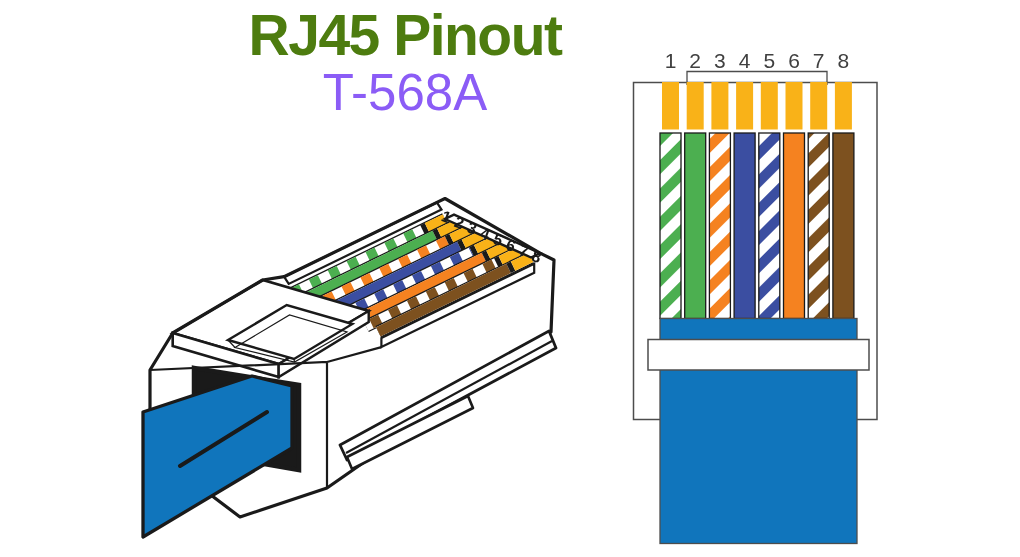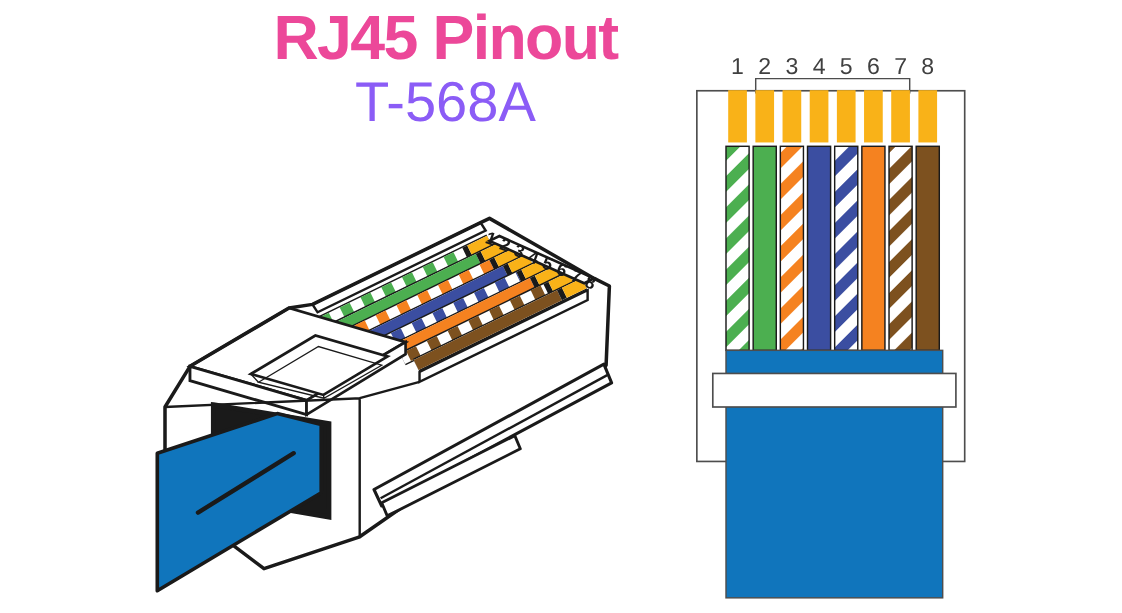--- a/index.html
+++ b/index.html
@@ -1,19 +1,19 @@
 <!DOCTYPE html>
 <html style="--green: #4CAF50; --orange: #F58220; --blue: #3B4EA1; --brown: #7D511F; --gold: #F9B218; --cable-blue: #1075BC; --housing-outline: #4D4D4D; --ink: #1A1A1A; --number-ink: #404040; --white: #FFFFFF;"><head>
 <meta charset="utf-8">
 <style>
   html,body{margin:0;padding:0;background:#fff;}
   #stage{position:relative;width:1020px;height:557px;background:#fff;overflow:hidden;
          font-family:"Liberation Sans",sans-serif;}
   #title-block{position:absolute;left:115px;top:6px;width:580px;text-align:center;line-height:1.02;}
-  .title-main{font-size:57px;font-weight:700;letter-spacing:-1.5px;color:#ec4899;}
+  .title-main{font-size:57px;font-weight:700;letter-spacing:-1.5px;color:#4d7c0f;}
   .title-sub{font-size:51px;font-weight:400;letter-spacing:0;color:#8b5cf6;margin-top:3px;}
   svg{position:absolute;left:0;top:0;}
   .fnum{font-family:"Liberation Sans",sans-serif;font-size:21px;font-weight:400;fill:var(--number-ink);}
   .lnum{font-family:"Liberation Sans",sans-serif;font-size:16px;font-weight:600;fill:var(--ink);}
   .face{fill:var(--white);stroke:var(--ink);}
 </style>
 </head>
 <body>
 
 <div id="stage">

